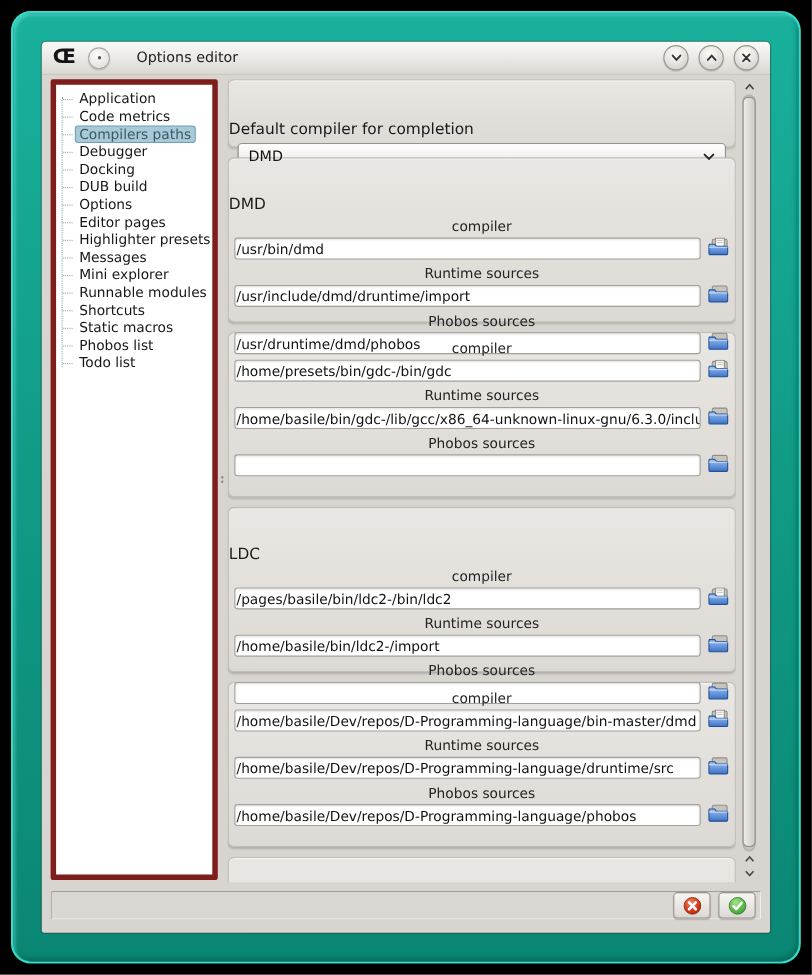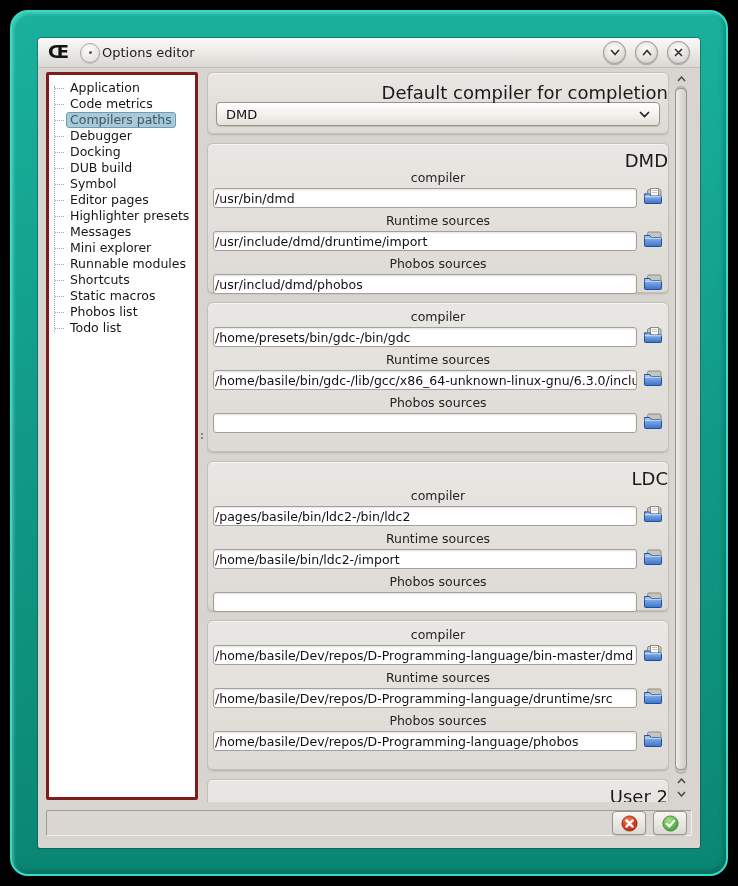--- a/index.html
+++ b/index.html
@@ -31,32 +31,32 @@
     display:flex;align-items:center;padding:0 10px;box-sizing:border-box;
   }
   .app-logo{font-size:18px;font-weight:bold;color:#141414;letter-spacing:-2px;line-height:1;margin-top:-2px;}
   .menu-circle{
     width:18px;height:18px;border-radius:50%;margin-left:13px;
     background:radial-gradient(circle at 40% 30%,#fcfbfa,#dedbd6);
     border:1px solid #aba8a2;box-shadow:0 1px 1px rgba(0,0,0,0.15);
     display:flex;align-items:center;justify-content:center;
   }
   .menu-circle i{width:3px;height:3px;border-radius:50%;background:#555;}
-  .title-text{margin-left:2px;font-size:13px;color:#1d1d1d;}
+  .title-text{margin-left:24px;font-size:13px;color:#1d1d1d;}
   .tb-spacer{flex:1;}
   .winbtn{
     width:21px;height:21px;border-radius:50%;margin-left:9px;
     background:radial-gradient(circle at 45% 32%,#fdfdfc,#dcd9d4 70%,#cfccc6);
     border:1px solid #96938b;box-shadow:0 1px 1px rgba(0,0,0,0.22);
     display:flex;align-items:center;justify-content:center;cursor:default;
   }
   
   .sidebar{
     position:absolute;left:8px;top:34px;width:152px;height:728px;
-    background:#ffffff;border:3px solid #7f1d1d;border-radius:2px;
+    background:#ffffff;border:5px solid #7f1d1d;border-radius:2px;
     box-sizing:border-box;overflow:hidden;
   }
   .tree{position:relative;padding-top:5px;}
   .tree-vline{position:absolute;left:5px;top:11px;width:0;border-left:1px dotted #93a9ba;}
   .tree-item{height:16px;display:flex;align-items:center;font-size:12.5px;color:#161616;white-space:nowrap;}
   .tree-item::before{content:"";width:9px;border-top:1px dotted #93a9ba;margin-left:6px;margin-right:4px;flex:none;}
   .tree-label{padding:0 2px;line-height:14px;}
   .tree-label.selected{
     background:#a7c9d8;border:1px solid #6e9eb4;border-radius:3px;
     color:#3c5a64;padding:0 3px;margin-left:-2px;text-align:right;
@@ -69,21 +69,21 @@
   .mainpanel{
     position:absolute;left:169px;top:34px;width:462px;height:730px;overflow:hidden;
   }
   .group{
     background:linear-gradient(180deg,#e9e7e3 0%,#ddd9d4 100%);
     border:1px solid #c2bfb9;border-radius:6px;
     box-shadow:0 1px 2px rgba(0,0,0,0.18), inset 0 1px 0 rgba(255,255,255,0.6);
     box-sizing:border-box;
   }
   .group-head{height:62px;margin-bottom:9px;}
-  .group-title{text-align:right;font-size:18px;color:#1a1a1a;padding-top:9px;height:20px;box-sizing:border-box;}
+  .group-title{text-align:left;font-size:14px;color:#1a1a1a;padding-top:9px;height:20px;box-sizing:border-box;margin-top:28px;}
   .combo{
     margin:9px 8px 0 8px;height:24px;border-radius:4px;
     border:1px solid #96938b;
     background:linear-gradient(180deg,#ffffff 0%,#f2f0ed 55%,#e4e1dc 100%);
     display:flex;align-items:center;padding:0 9px;box-sizing:border-box;
     font-size:13px;color:#111;box-shadow:0 1px 1px rgba(0,0,0,0.12);
   }
   .combo-spacer{flex:1;}
   .cgroup{height:150px;margin-bottom:9px;padding-top:4px;box-sizing:border-box;}
   .cgroup .group-title{padding-top:2px;height:20px;}
@@ -190,21 +190,21 @@
         <div class="tree-item">
           <span class="tree-label">Debugger</span>
         </div>
         <div class="tree-item">
           <span class="tree-label">Docking</span>
         </div>
         <div class="tree-item">
           <span class="tree-label">DUB build</span>
         </div>
         <div class="tree-item">
-          <span class="tree-label">Symbol</span>
+          <span class="tree-label">Options</span>
         </div>
         <div class="tree-item">
           <span class="tree-label">Editor pages</span>
         </div>
         <div class="tree-item">
           <span class="tree-label">Highlighter presets</span>
         </div>
         <div class="tree-item">
           <span class="tree-label">Messages</span>
         </div>
@@ -265,21 +265,21 @@
           <span class="icon-btn">
             <span><svg width="20" height="17" viewBox="0 0 20 17">
                 <rect x="4.5" y="1" width="13.5" height="11" rx="1.5" fill="#c7c4be" stroke="#8f8c85" stroke-width="1"></rect>
                 <path d="M1.5 4.5 h5.2 l1.6 2 h9.2 a1 1 0 0 1 1 1 v7 a1 1 0 0 1 -1 1 h-15 a1 1 0 0 1 -1 -1 v-9 a1 1 0 0 1 1 -1 z" fill="url(#gFolder)" stroke="#21509b" stroke-width="1"></path>
                 <path d="M1.6 7.2 h16.8" stroke="#dce9fb" stroke-width="1" opacity="0.85"></path>
               </svg></span>
           </span>
         </div>
         <div class="field-label">Phobos sources</div>
         <div class="field-row">
-          <div class="field-input">/usr/includ/dmd/phobos</div>
+          <div class="field-input">/usr/druntime/dmd/phobos</div>
           <span class="icon-btn">
             <span><svg width="20" height="17" viewBox="0 0 20 17">
                 <rect x="4.5" y="1" width="13.5" height="11" rx="1.5" fill="#c7c4be" stroke="#8f8c85" stroke-width="1"></rect>
                 <path d="M1.5 4.5 h5.2 l1.6 2 h9.2 a1 1 0 0 1 1 1 v7 a1 1 0 0 1 -1 1 h-15 a1 1 0 0 1 -1 -1 v-9 a1 1 0 0 1 1 -1 z" fill="url(#gFolder)" stroke="#21509b" stroke-width="1"></path>
                 <path d="M1.6 7.2 h16.8" stroke="#dce9fb" stroke-width="1" opacity="0.85"></path>
               </svg></span>
           </span>
         </div>
       </div>
       <div class="group cgroup">

